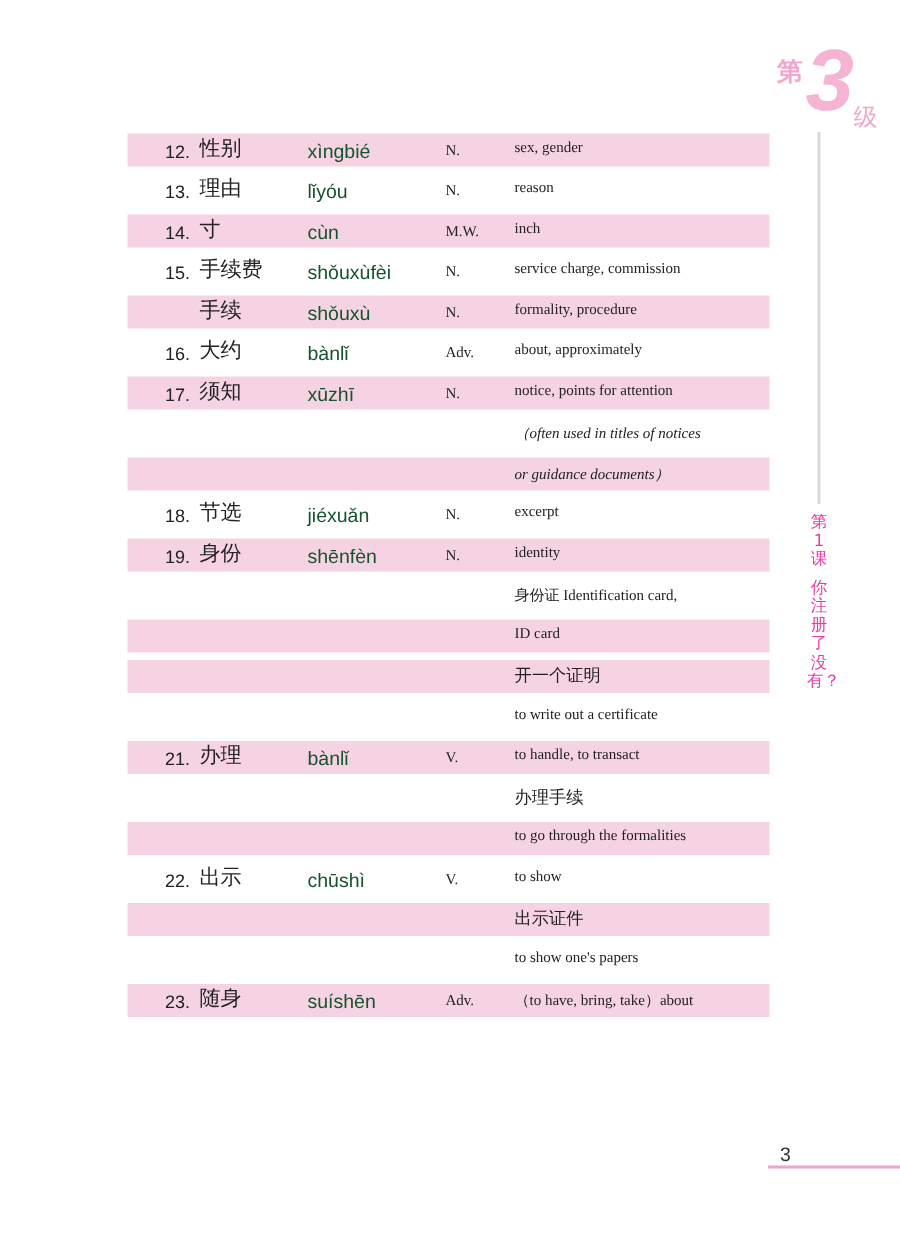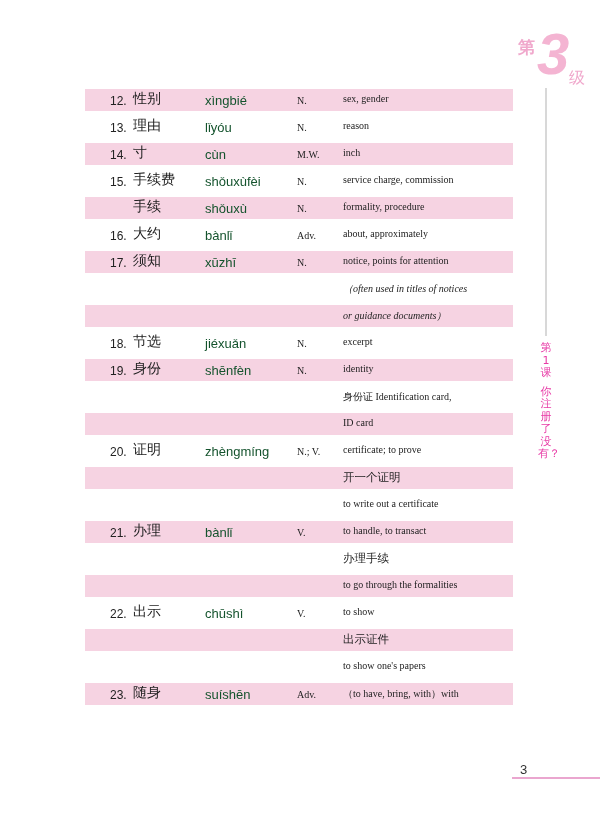--- a/index.html
+++ b/index.html
@@ -143,28 +143,20 @@
       <span class="cell c-def">身份证  Identification card,</span>
     </div>
     <div class="row pink">
       <div class="band"></div>
       <span class="cell c-num"></span>
       <span class="cell c-hz"></span>
       <span class="cell c-py"></span>
       <span class="cell c-pos"></span>
       <span class="cell c-def">ID card</span>
     </div>
-    <div class="row">
-      <div class="band"></div>
-      <span class="cell c-num">20.</span>
-      <span class="cell c-hz">证明</span>
-      <span class="cell c-py">zhèngmíng</span>
-      <span class="cell c-pos">N.; V.</span>
-      <span class="cell c-def">certificate; to prove</span>
-    </div>
     <div class="row pink">
       <div class="band"></div>
       <span class="cell c-num"></span>
       <span class="cell c-hz"></span>
       <span class="cell c-py"></span>
       <span class="cell c-pos"></span>
       <span class="cell c-def zh">开一个证明</span>
     </div>
     <div class="row">
       <div class="band"></div>
@@ -221,18 +213,18 @@
       <span class="cell c-py"></span>
       <span class="cell c-pos"></span>
       <span class="cell c-def">to show one's papers</span>
     </div>
     <div class="row pink">
       <div class="band"></div>
       <span class="cell c-num">23.</span>
       <span class="cell c-hz">随身</span>
       <span class="cell c-py">suíshēn</span>
       <span class="cell c-pos">Adv.</span>
-      <span class="cell c-def">（to have, bring, with）with</span>
+      <span class="cell c-def">（to have, bring, take）about</span>
     </div>
   </div>
 
 <div class="pagenum">3</div>
 <div class="pageline"></div>
 
 </body></html>

